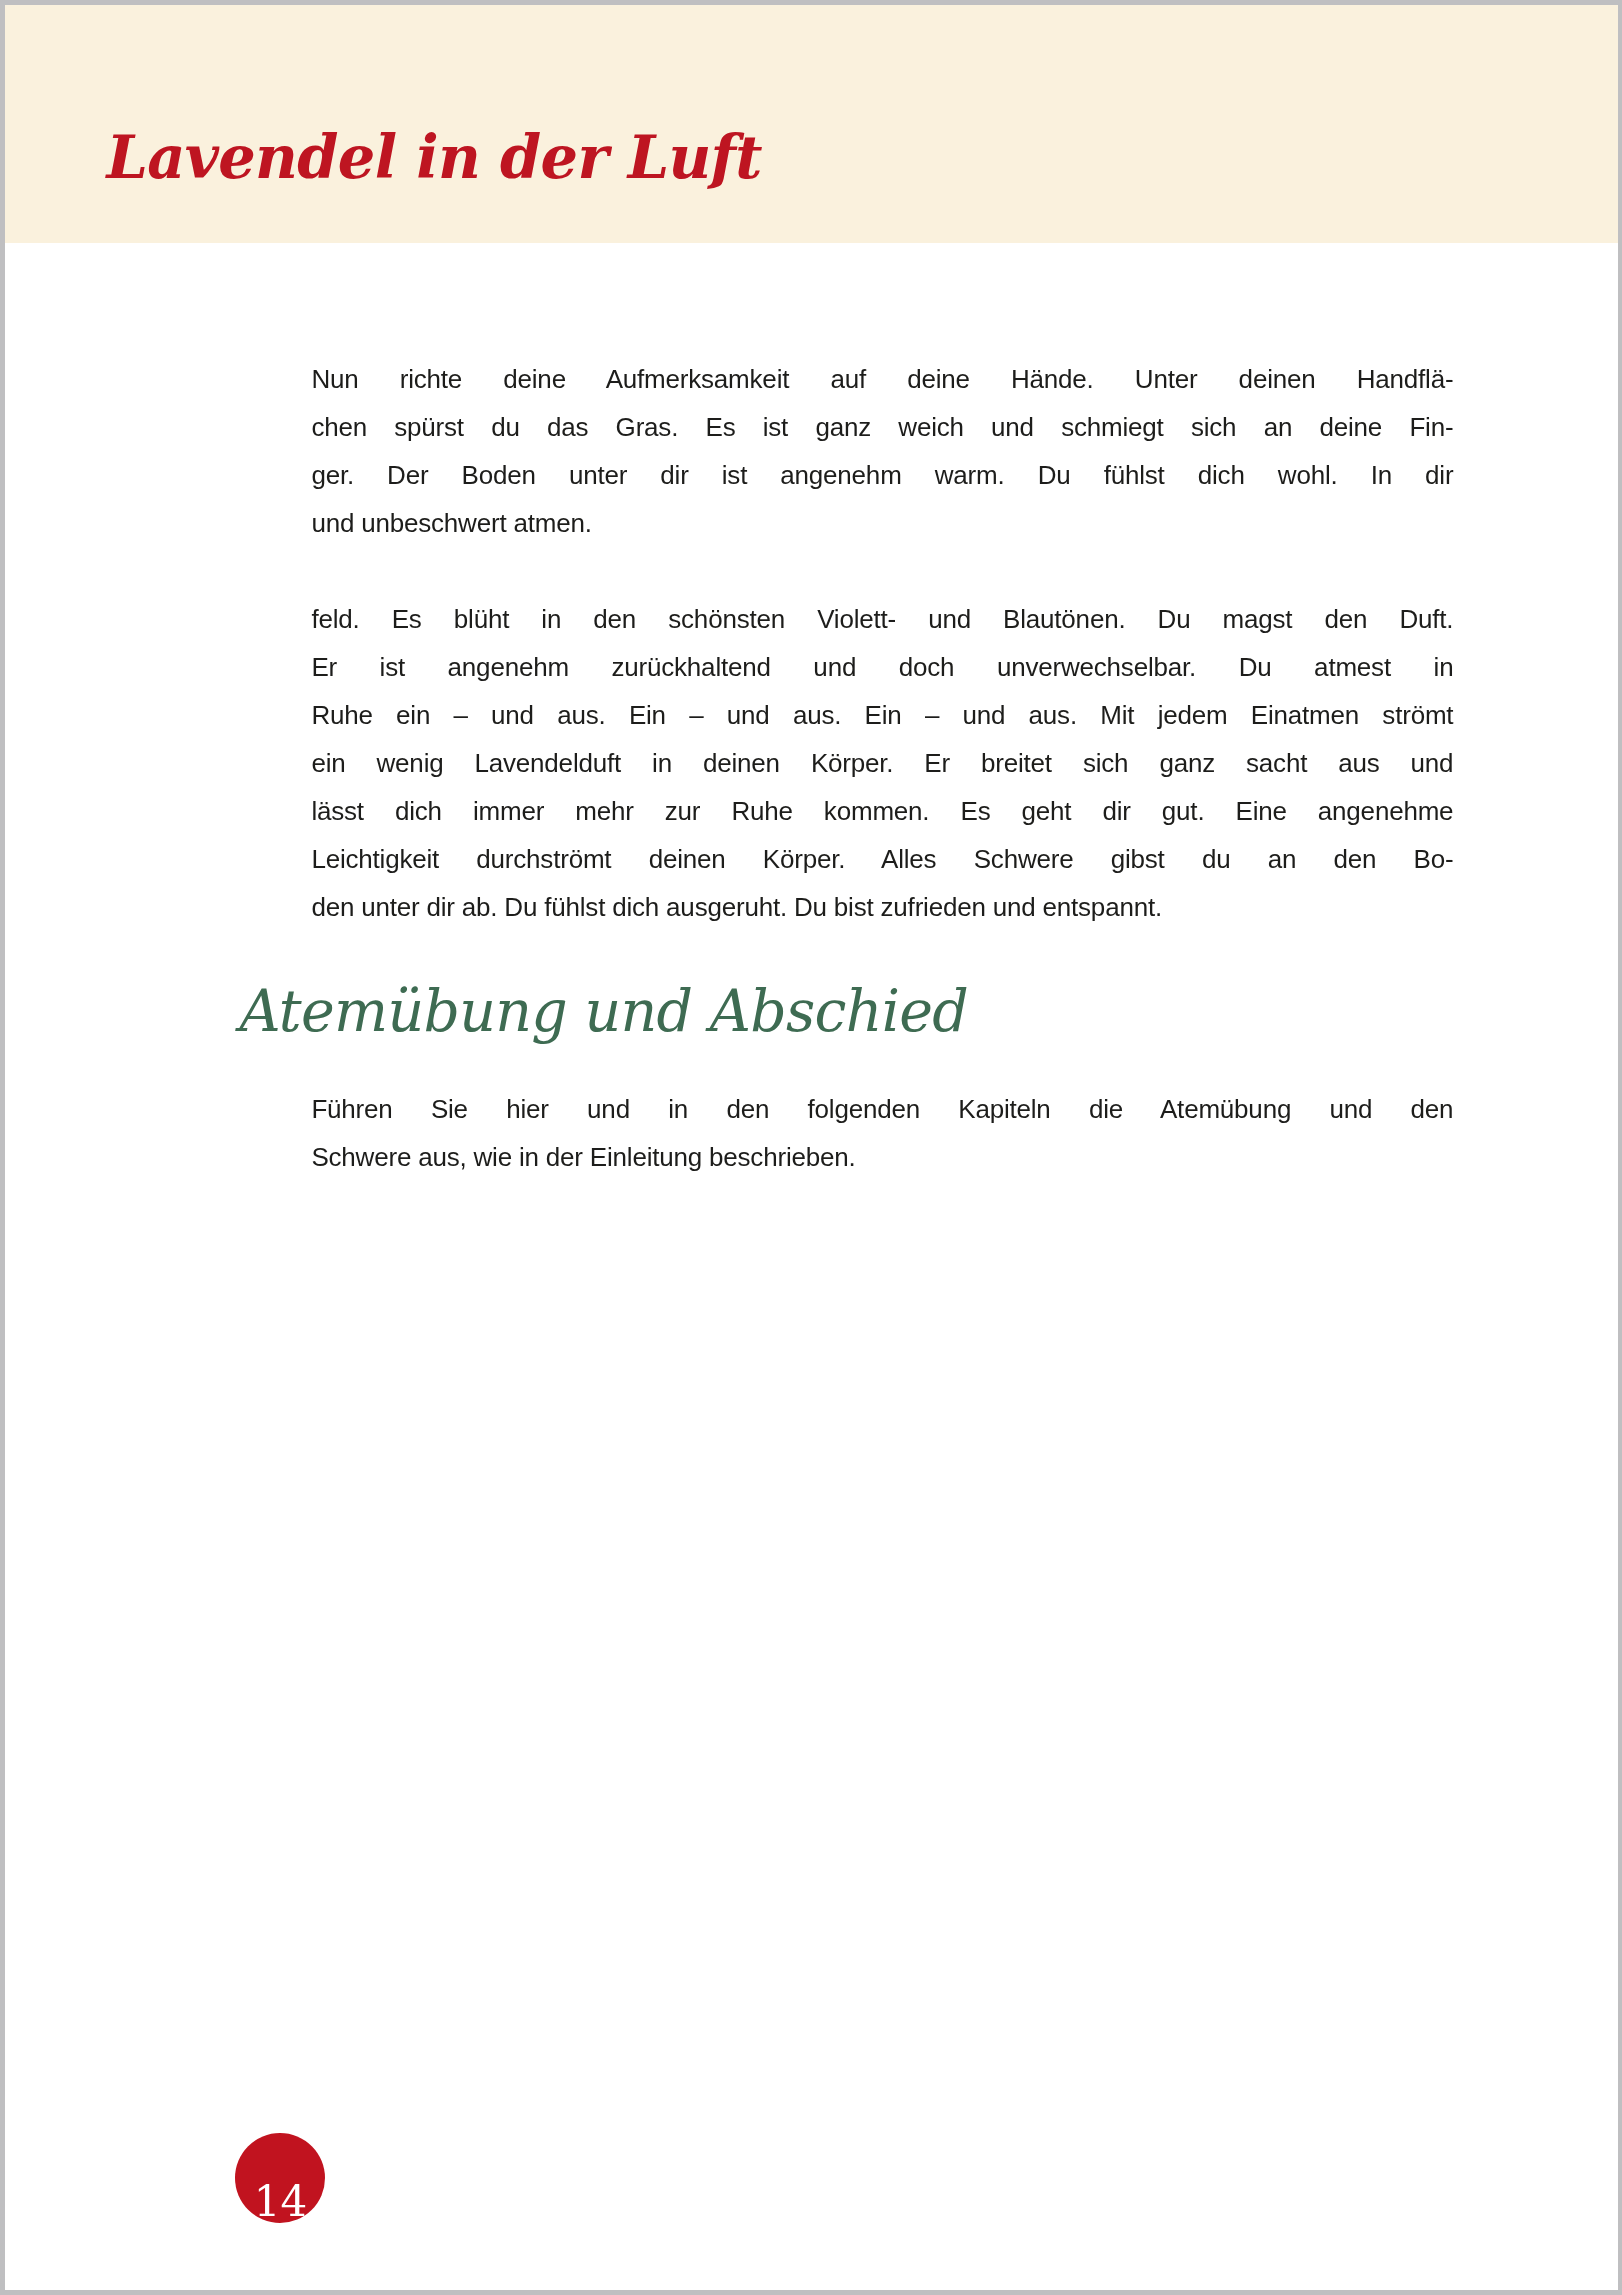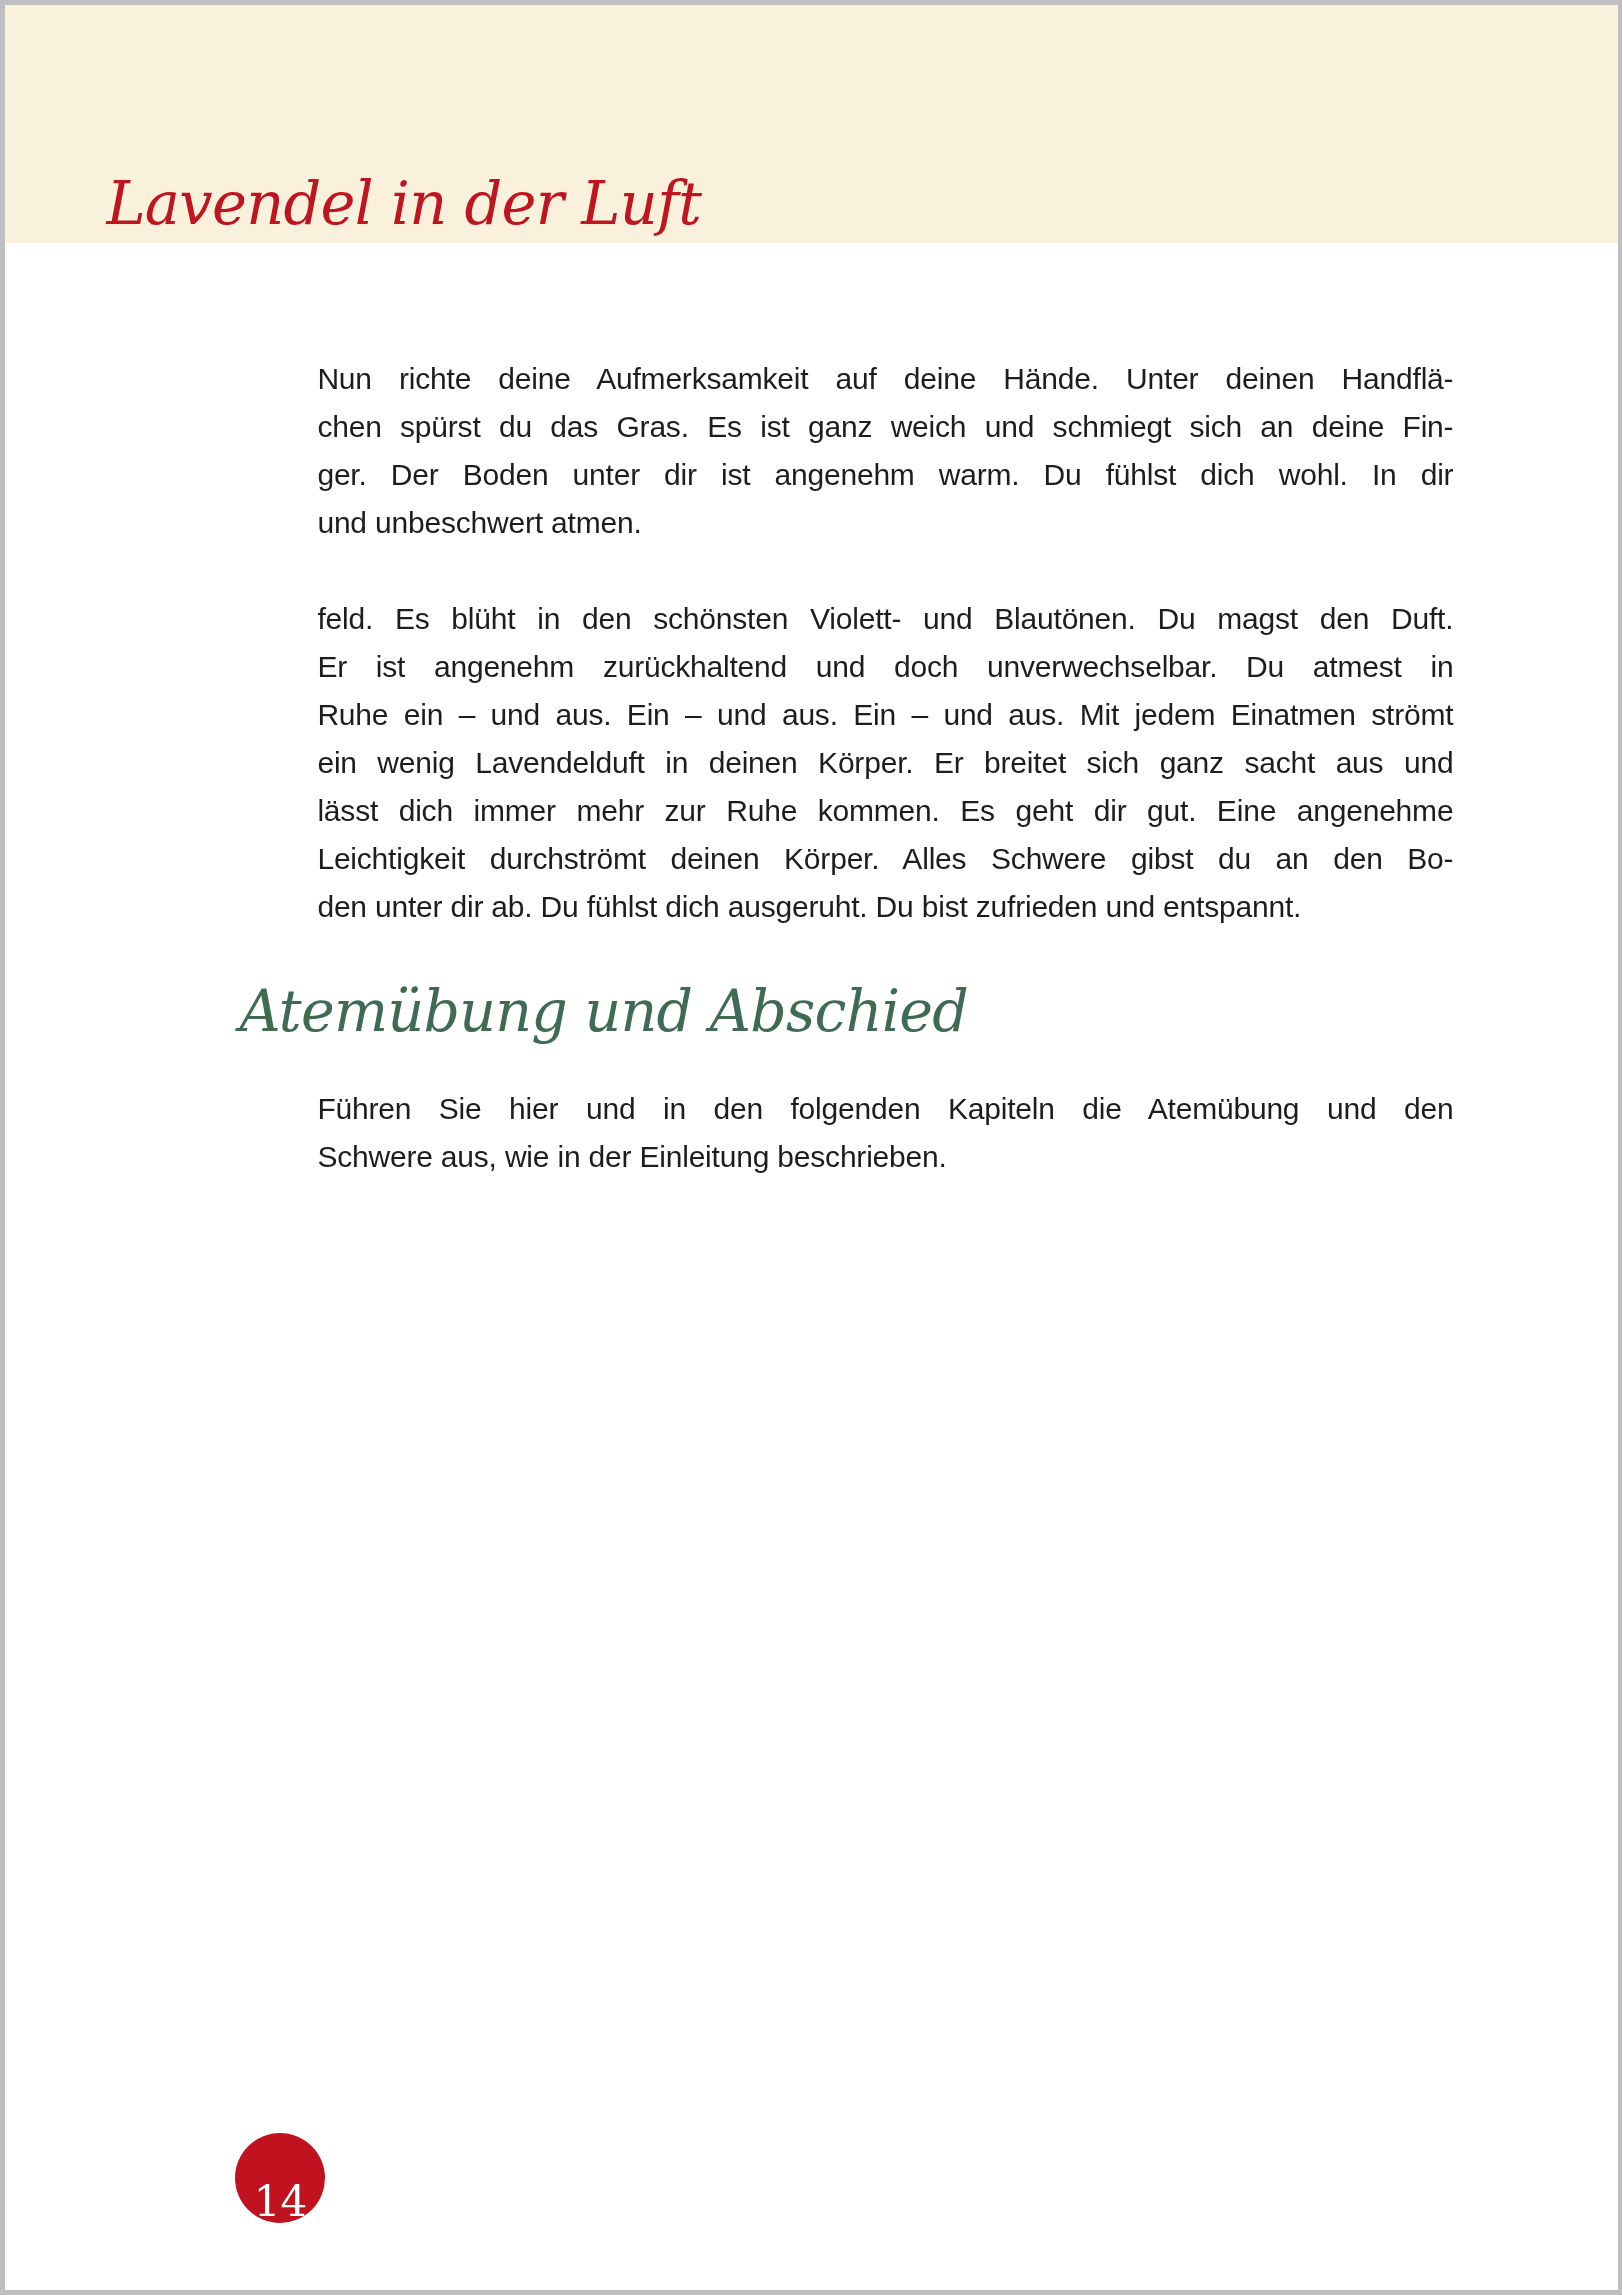--- a/index.html
+++ b/index.html
@@ -32,37 +32,36 @@
     width:100%;
     height:238px;
     background:var(--header-bg);
   }
   .chapter-title{
     position:absolute;
     left:101px;
     top:123px;
     font-family:"DejaVu Serif","Liberation Serif",serif;
     font-style:italic;
-    font-weight:normal;
+    font-weight:bold;
     font-size:59px;
     line-height:1;
     letter-spacing:-0.7px;
     color:var(--title-red);
     white-space:nowrap;
-    margin-top:46px;
   }
   .content{
     position:absolute;
     left:298px;
     top:238px;
     width:1150px;
   }
   .para{
-    margin:0 0 48px 14px;
-    font-size:30px;
+    margin:0 0 48px 8px;
+    font-size:26px;
     line-height:48px;
     letter-spacing:-0.2px;
     color:var(--text);
   }
   .para.first{
     margin-top:112px;
   }
   .line{
     text-align:justify;
     text-align-last:justify;

